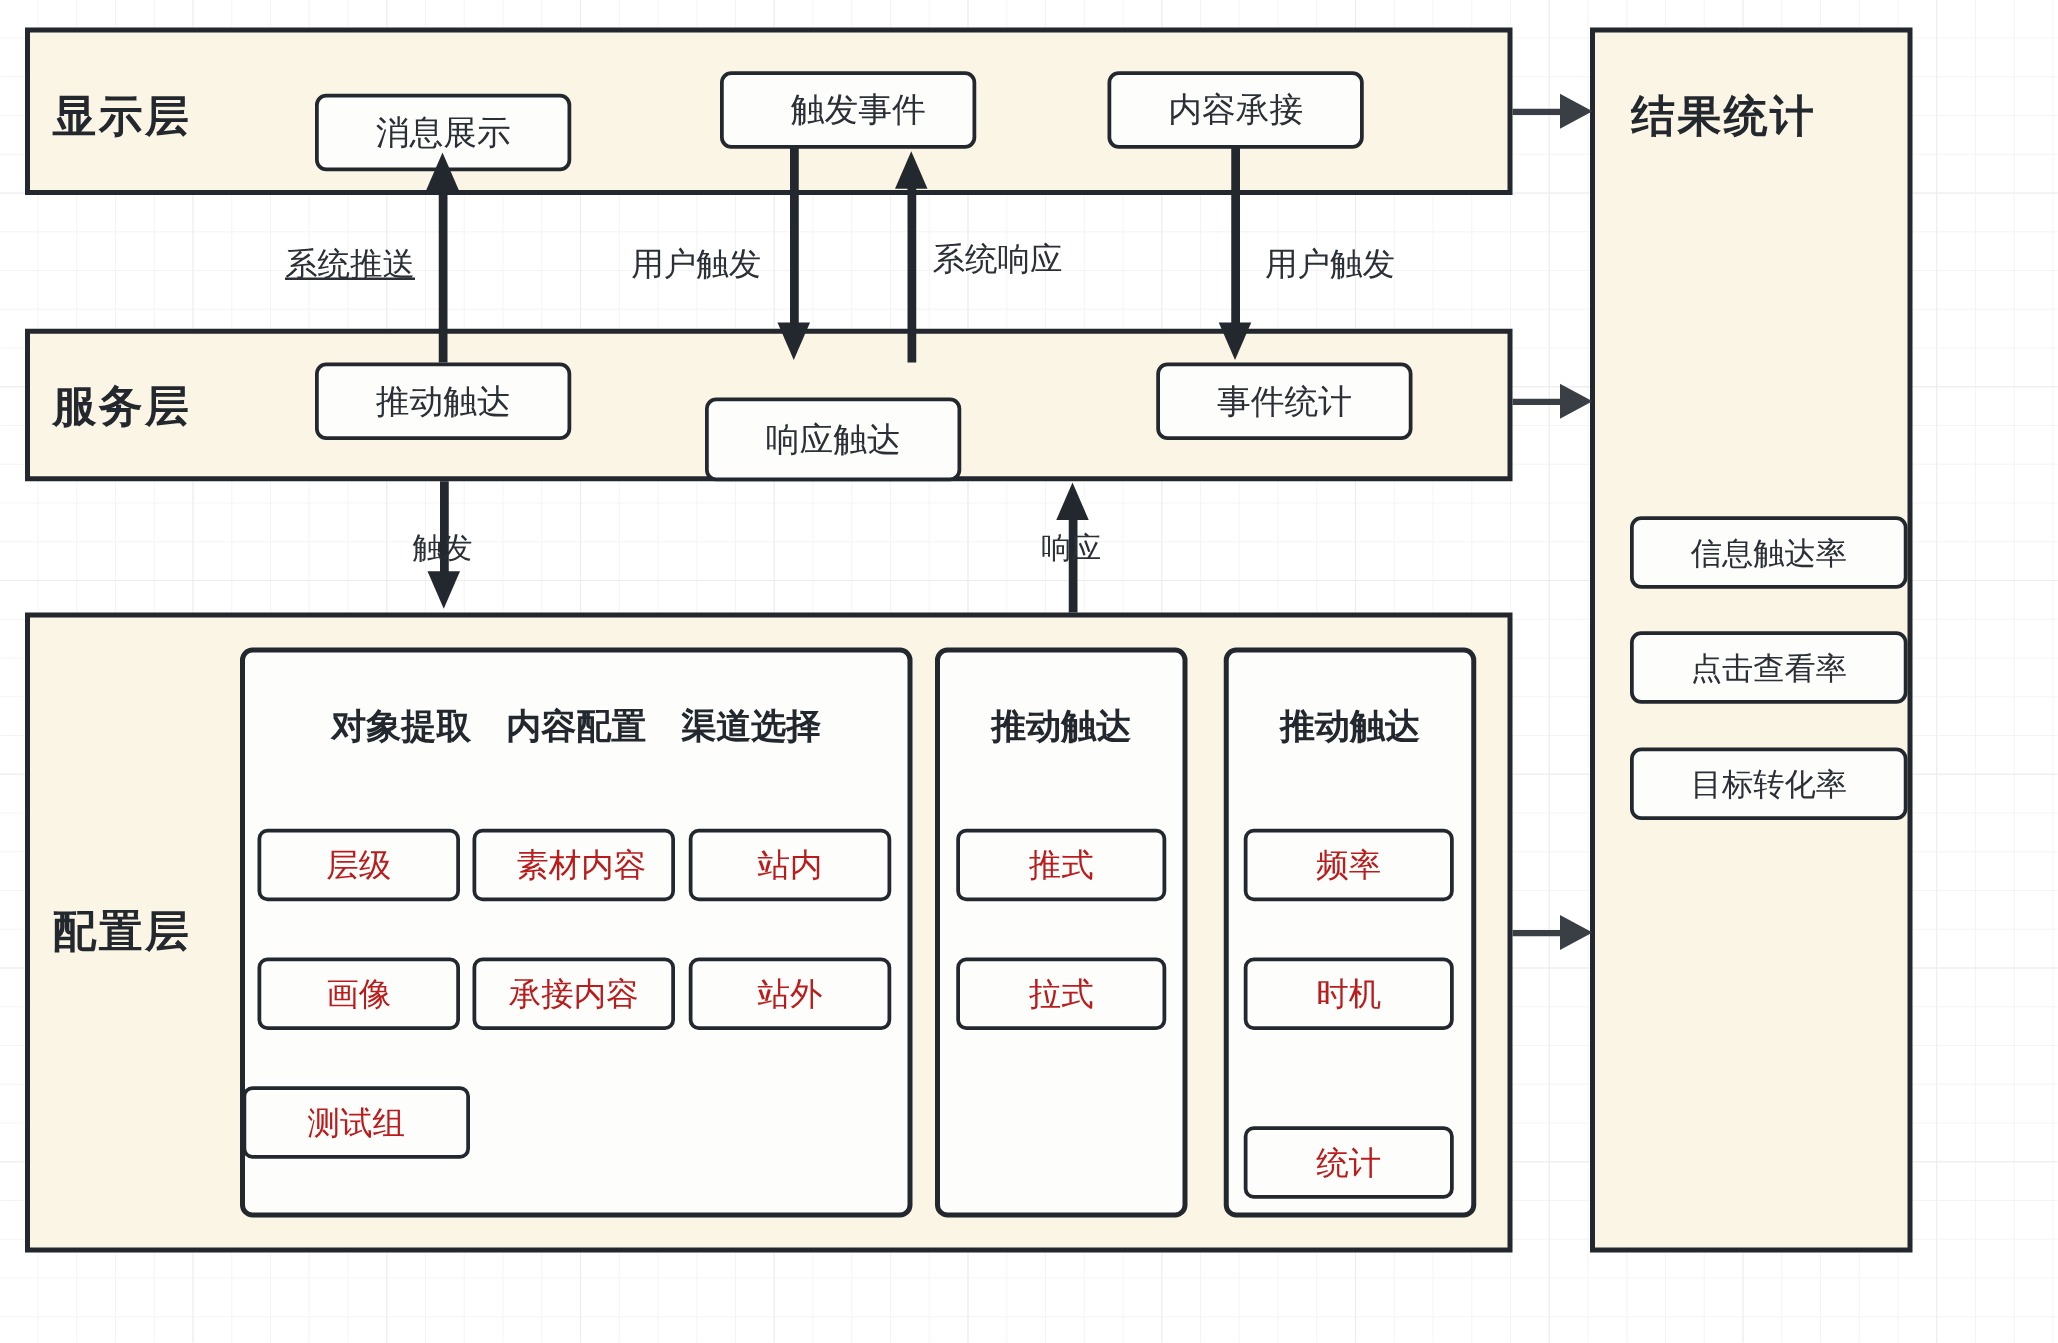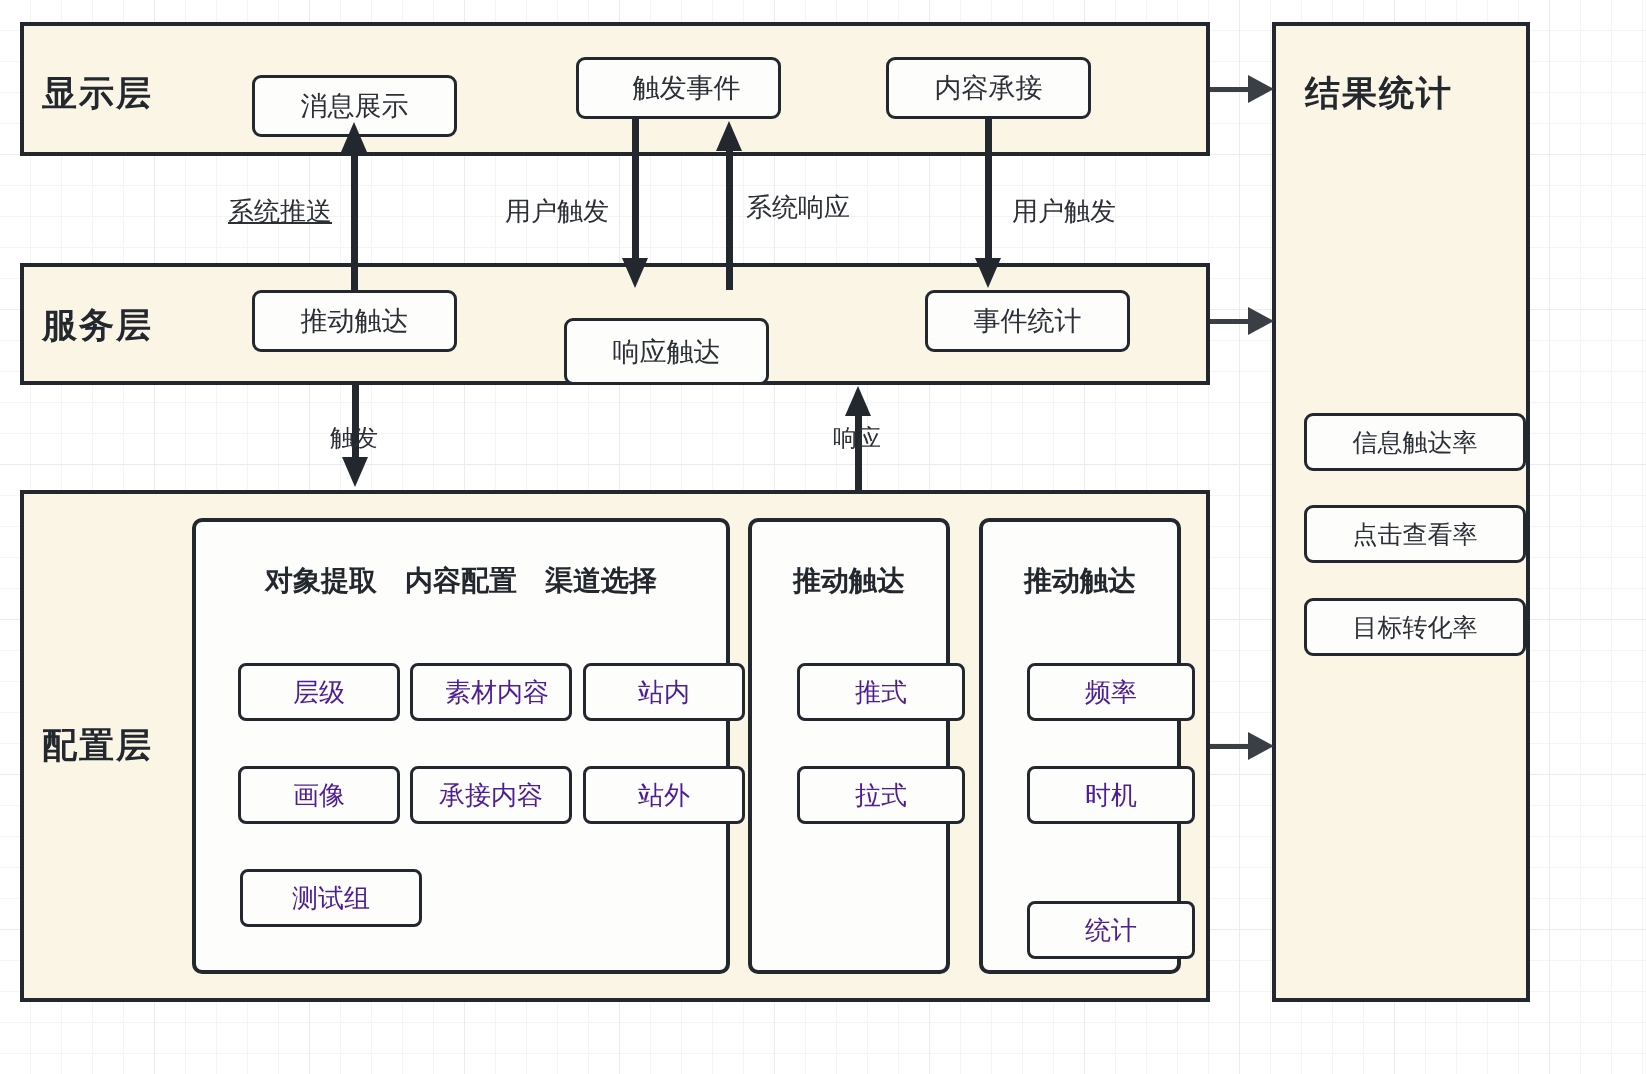--- a/index.html
+++ b/index.html
@@ -75,23 +75,22 @@
   .chip{
     position:absolute;
     background:#fdfdfb;
     border:3.5px solid #23272e;
     border-radius:8px;
     box-sizing:border-box;
     display:flex;
     align-items:center;
     justify-content:center;
     font-size:26px;
-    color:#4c1d95;
-    white-space:nowrap;
-    margin-left:32px;
+    color:#b91c1c;
+    white-space:nowrap;
   }
 
   
   .metric{
     position:absolute;
     background:#fdfdfb;
     border:3.5px solid #23272e;
     border-radius:9px;
     box-sizing:border-box;
     display:flex;
@@ -162,21 +161,21 @@
   <div class="node" style="left:886px;top:290px;width:205px;height:62px;margin-left:39px;">事件统计</div>
 
   <div class="layer" style="left:20px;top:490px;width:1190px;height:512px;"></div>
   <div class="layer-label" style="left:42px;top:722px;">配置层</div>
 
   <div class="group" style="left:192px;top:518px;width:538px;height:456px;"></div>
   <div class="group-title center" style="left:206px;top:562px;width:510px;">对象提取　内容配置　渠道选择</div>
 
   <div class="chip" style="left:206px;top:663px;width:162px;height:58px;">层级</div>
   <div class="chip" style="left:206px;top:766px;width:162px;height:58px;">画像</div>
-  <div class="chip" style="left:208px;top:869px;width:182px;height:58px;">测试组</div>
+  <div class="chip" style="left:194px;top:869px;width:182px;height:58px;">测试组</div>
 
   <div class="chip" style="left:378px;top:663px;width:162px;height:58px;padding-left:12px;">素材内容</div>
   <div class="chip" style="left:378px;top:766px;width:162px;height:58px;">承接内容</div>
 
   <div class="chip" style="left:551px;top:663px;width:162px;height:58px;">站内</div>
   <div class="chip" style="left:551px;top:766px;width:162px;height:58px;">站外</div>
 
   <div class="group" style="left:748px;top:518px;width:202px;height:456px;"></div>
   <div class="group-title center" style="left:748px;top:562px;width:202px;">推动触达</div>
 

